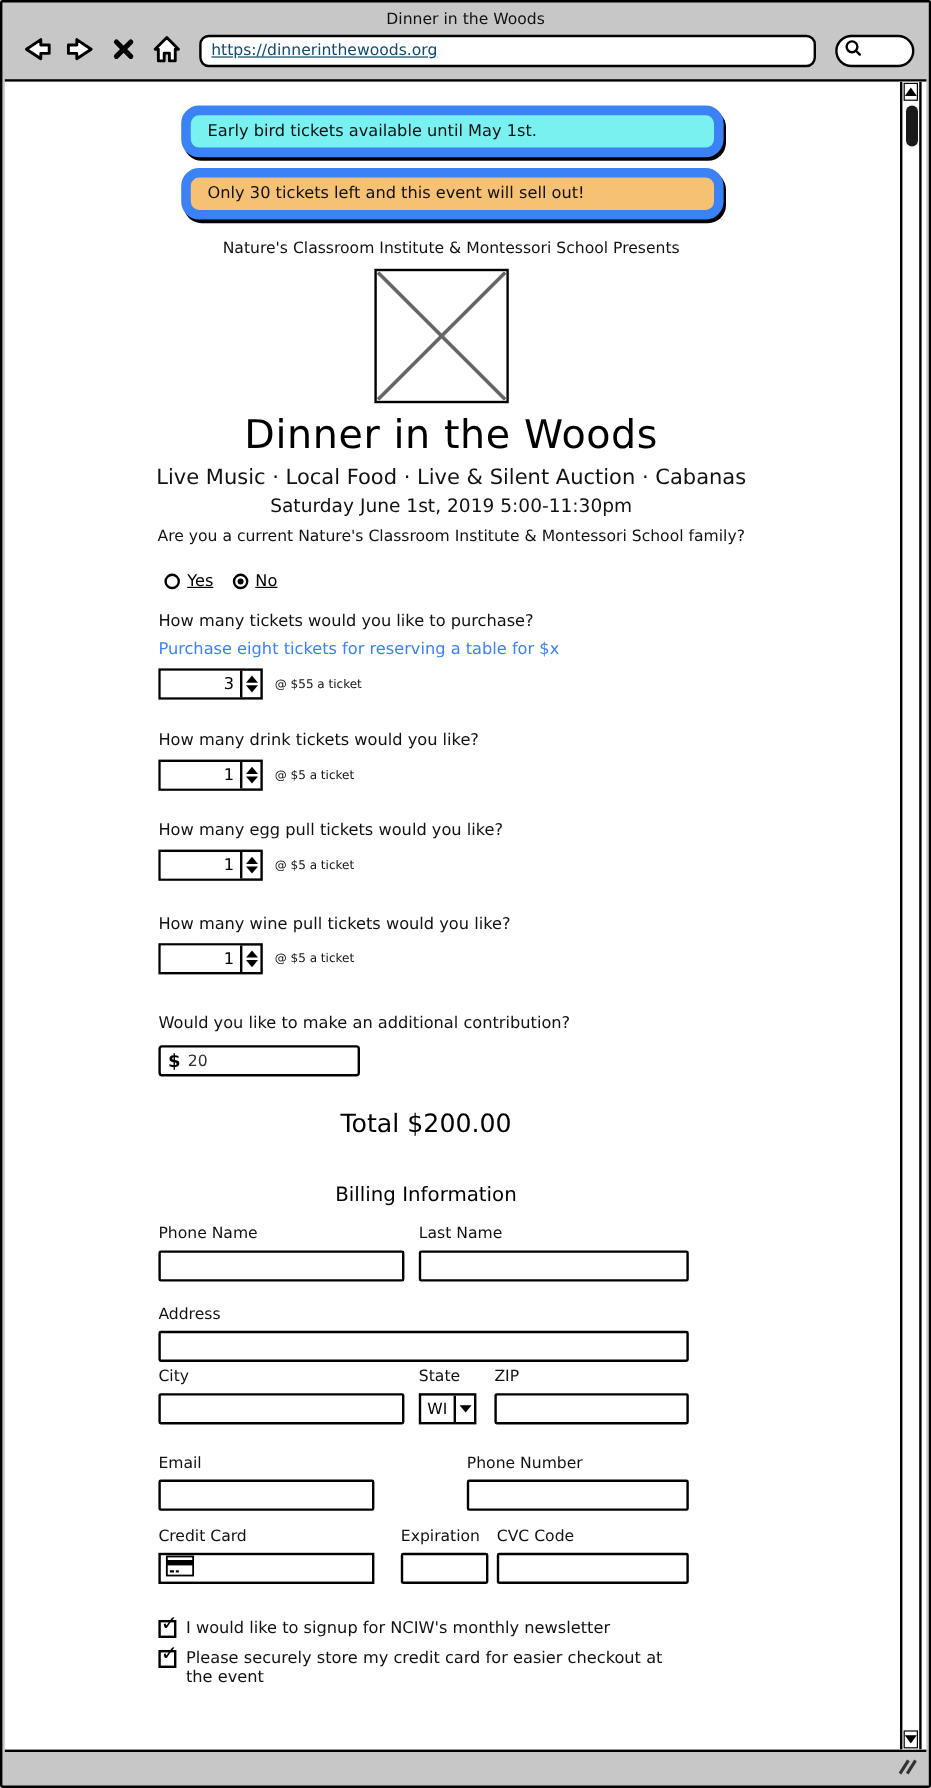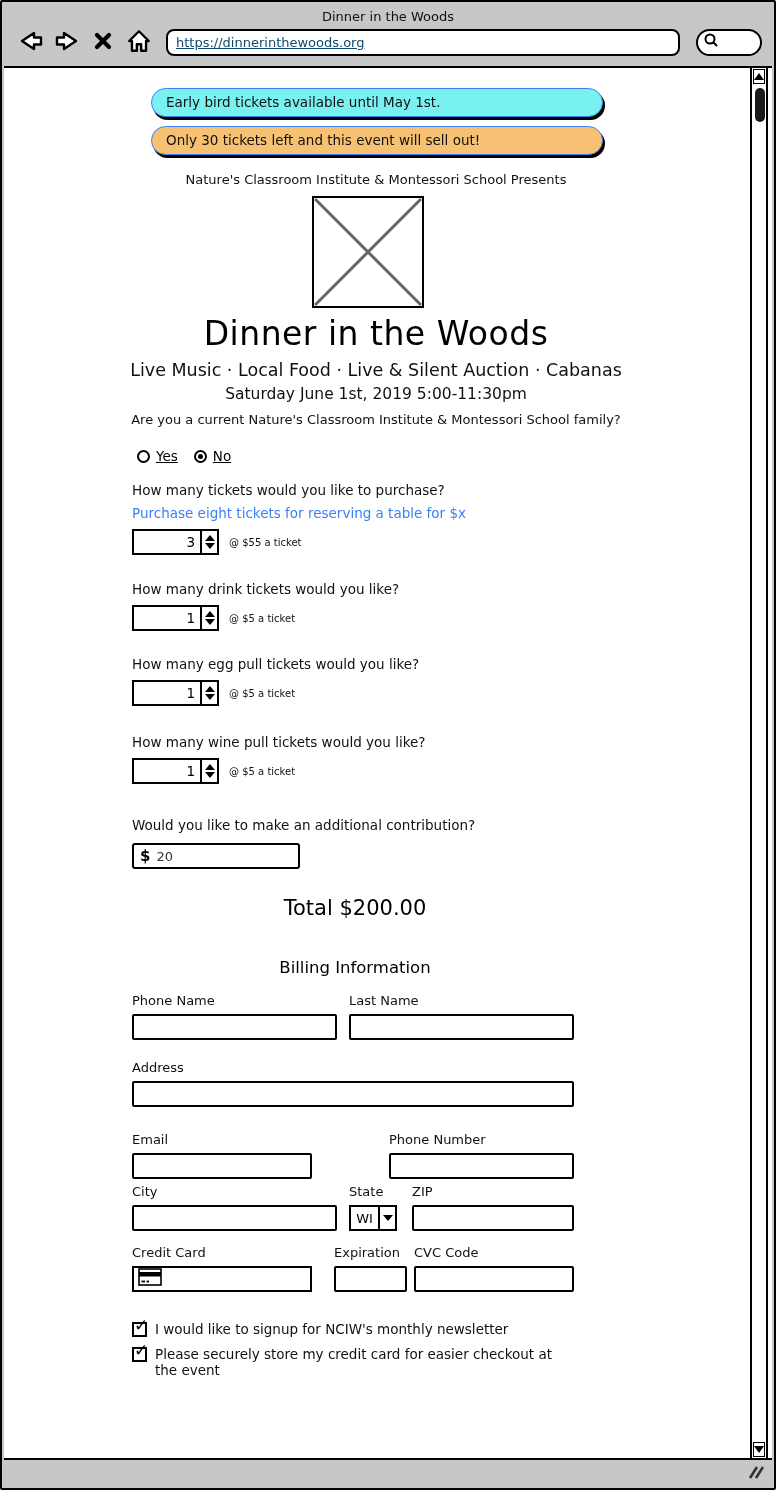--- a/index.html
+++ b/index.html
@@ -20,21 +20,21 @@
 
   
   .scrollbar { position:absolute; top:0; bottom:0; right:4px; width:18px; background:#fff; border-left:2px solid #000; border-right:2px solid #000; }
   .sb-btn { position:absolute; left:1px; right:1px; height:15px; border:1px solid #000; background:#fff; display:flex; align-items:center; justify-content:center; cursor:pointer; }
   .sb-up { top:1px; } .sb-down { bottom:1px; }
   .tri-up { width:0; height:0; border-left:5px solid transparent; border-right:5px solid transparent; border-bottom:7px solid #000; }
   .tri-down { width:0; height:0; border-left:5px solid transparent; border-right:5px solid transparent; border-top:7px solid #000; }
   .sb-thumb { position:absolute; top:20px; left:3px; width:10px; height:34px; background:#1a1a1a; border-radius:5px; cursor:grab; }
 
   
-  .banner { width:452px; margin:0 auto 0 147px; border:1px solid #3b82f6; border-radius:15px; padding:5px 14px 6px; font-size:13.5px; color:#111; box-shadow:2px 3px 0 #000; }
+  .banner { width:452px; margin:0 auto 0 147px; border:8px solid #3b82f6; border-radius:15px; padding:5px 14px 6px; font-size:13.5px; color:#111; box-shadow:2px 3px 0 #000; }
   .banner + .banner { margin-top:9px; }
 
   .presenter { margin-top:17px; text-align:center; font-size:13px; color:#111; }
 
   .img-placeholder { width:112px; height:112px; border:2px solid #000; margin:9px auto 0 308px; }
 
   .event-title { margin-top:6px; text-align:center; font-size:33px; font-weight:400; color:#000; letter-spacing:.5px; }
   .event-subtitle { margin-top:7px; text-align:center; font-size:17.5px; color:#111; }
   .event-datetime { margin-top:5px; text-align:center; font-size:15.5px; color:#111; }
 
@@ -242,47 +242,47 @@
           </div>
         </div>
 
         <div class="form-row" style="margin-top:20px;">
           <div class="field" style="width:442px;">
             <span class="field-label">Address</span>
             <input class="tin" style="">
           </div>
         </div>
 
-        <div class="form-row" style="margin-top:25px;">
-          <div class="field" style="width:180px;">
-            <span class="field-label">Email</span>
-            <input class="tin" style="">
-          </div>
-          <div class="field" style="width:185px; margin-left:77px;">
-            <span class="field-label">Phone Number</span>
-            <input class="tin" style="">
-          </div>
-        </div>
-
         <div class="form-row" style="margin-top:5px;">
           <div class="field" style="width:205px;">
             <span class="field-label">City</span>
             <input class="tin" style="">
           </div>
           <div class="field" style="margin-left:12px;">
             <span class="field-label">State</span>
             <div class="state-box">
               <span class="state-val">WI</span>
               <span class="state-arrow">
                   <span class="sp-down"></span>
                 </span>
             </div>
           </div>
           <div class="field" style="width:162px; margin-left:15px;">
             <span class="field-label">ZIP</span>
+            <input class="tin" style="">
+          </div>
+        </div>
+
+        <div class="form-row" style="margin-top:25px;">
+          <div class="field" style="width:180px;">
+            <span class="field-label">Email</span>
+            <input class="tin" style="">
+          </div>
+          <div class="field" style="width:185px; margin-left:77px;">
+            <span class="field-label">Phone Number</span>
             <input class="tin" style="">
           </div>
         </div>
 
         <div class="form-row" style="margin-top:14px;">
           <div class="field" style="width:180px;">
             <span class="field-label">Credit Card</span>
             <div class="cc-wrap">
               <span>
                 <svg width="24" height="18" viewBox="0 0 24 18">

